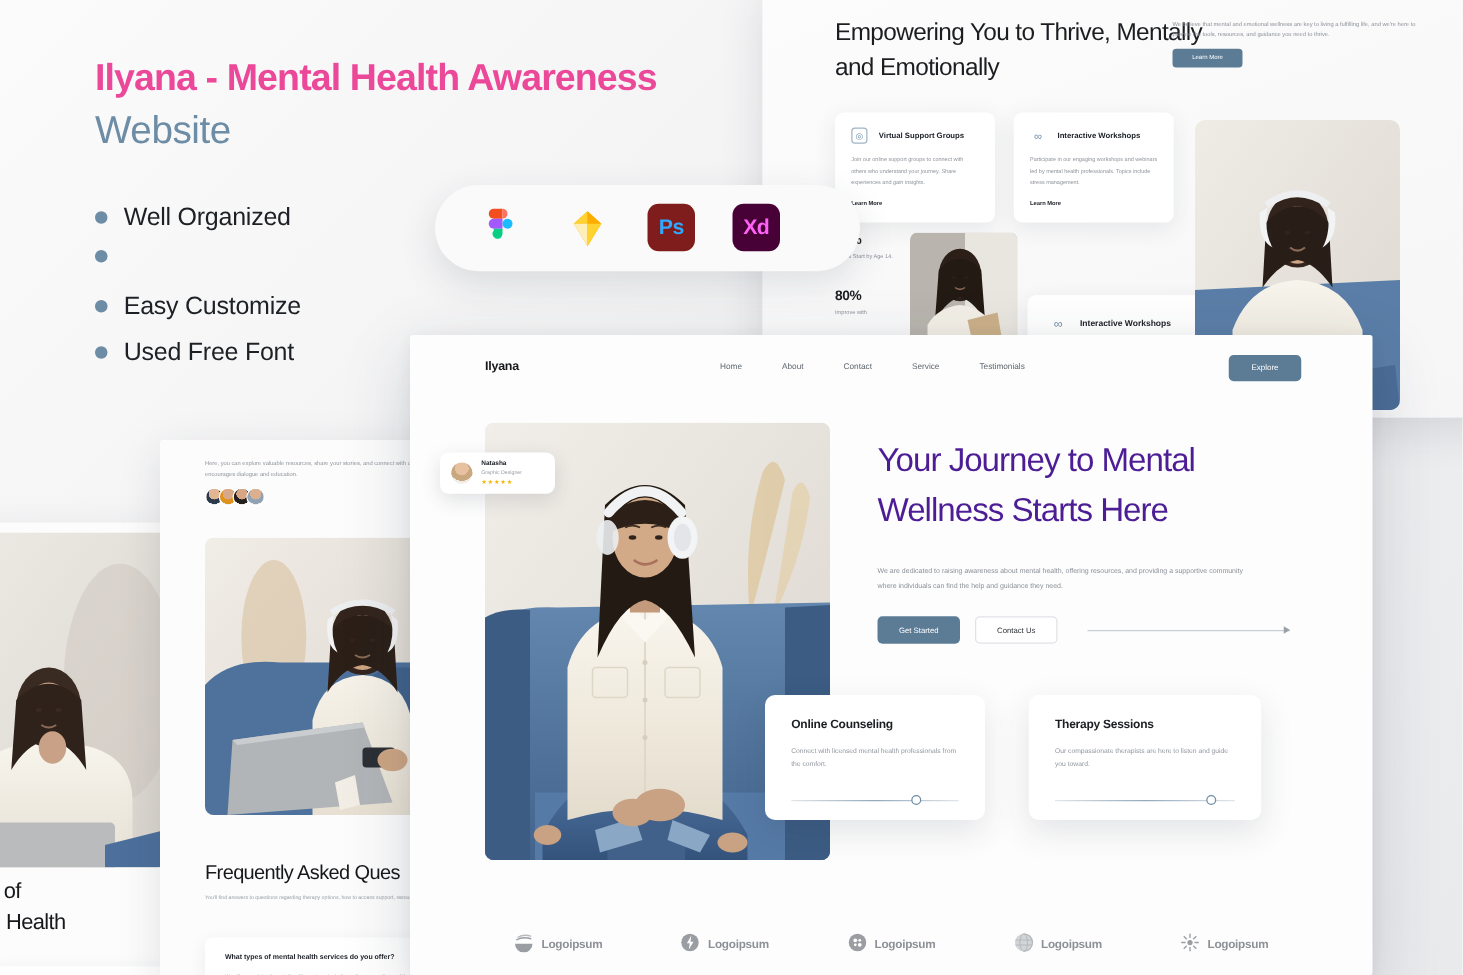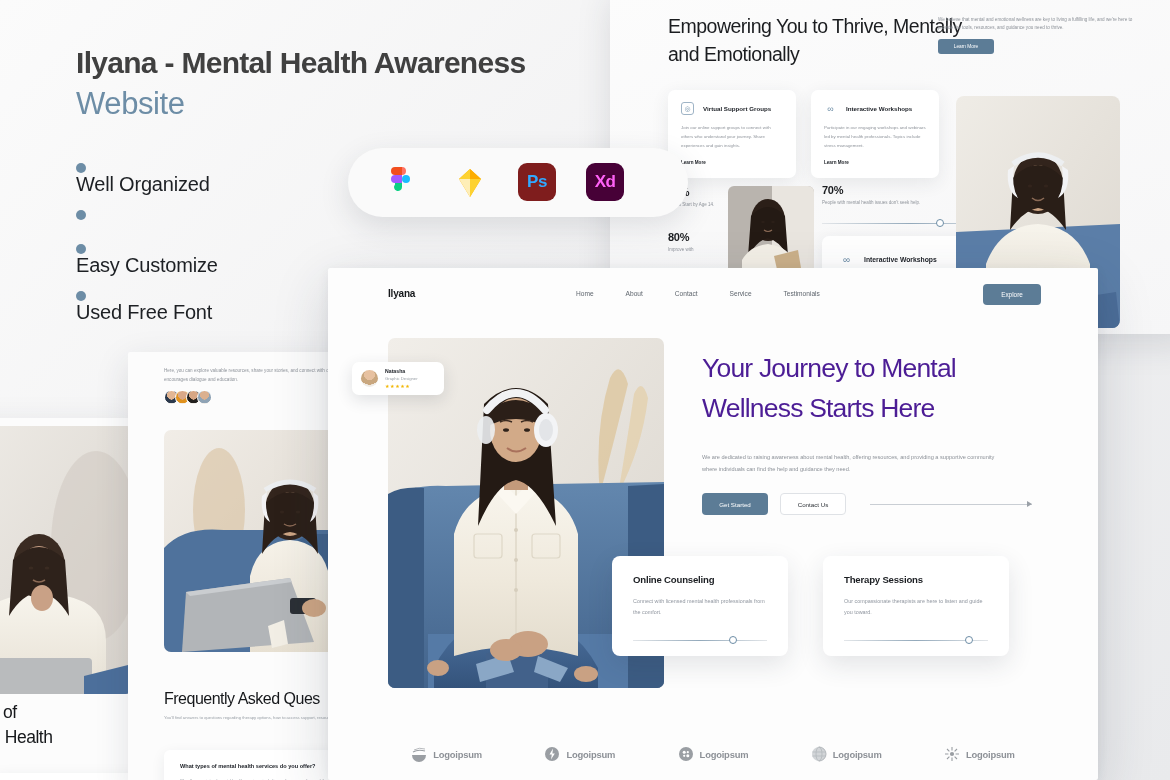--- a/index.html
+++ b/index.html
@@ -15,31 +15,31 @@
     position: absolute;
     background: #fdfdfd;
     overflow: hidden;
   }
   .shadow-lg { box-shadow: 0 18px 55px rgba(40,50,65,.18), 0 3px 12px rgba(40,50,65,.07); }
   .shadow-md { box-shadow: 0 10px 34px rgba(40,50,65,.13); }
 
   
   #promo { position: absolute; left: 76px; top: 45px; width: 520px; z-index: 40; }
   #promo .t1 {
-    font-size: 30px; font-weight: 700; color: #404040; letter-spacing: -.7px;
+    font-size: 30px; font-weight: 700; color: #ec4899; letter-spacing: -.7px;
     line-height: 1.18; white-space: nowrap;
   }
   #promo .t2 {
     font-size: 31px; font-weight: 400; color: #6d8da6; letter-spacing: -.4px;
     margin-top: 6px; line-height: 1.18;
   }
   #promo ul { list-style: none; margin-top: 40px; }
   #promo li {
     font-size: 20px; color: #1d2024; letter-spacing: -.2px;
-    display: flex; margin-bottom: 14px; flex-direction: column;
+    display: flex; align-items: center; margin-bottom: 14px;
   }
   #promo li:nth-child(2) { margin-bottom: 24px; }
   #promo li .dot {
     width: 10px; height: 10px; border-radius: 50%;
     background: #6d8da6; margin-right: 13px; flex: 0 0 auto;
   }
 
   
   #swpill {
     position: absolute; left: 348px; top: 148px; width: 340px; height: 69px;
@@ -358,28 +358,20 @@
       <ellipse cx="40" cy="37" rx="12" ry="15" fill="#cda584"></ellipse>
       <path d="M23 30 Q40 12 57 30 L60 70 Q50 54 40 52 Q30 54 20 70 Z" fill="#241a14"></path>
       <ellipse cx="35" cy="36" rx="1.8" ry="1.2" fill="#2b1f18"></ellipse>
       <ellipse cx="45" cy="36" rx="1.8" ry="1.2" fill="#2b1f18"></ellipse>
       <path d="M36 44 Q40 47 44 44" stroke="#8b6a55" stroke-width="1.2" fill="none"></path>
       <path d="M14 88 L14 74 Q22 60 40 58 Q58 60 66 74 L66 88 Z" fill="#f3efe6"></path>
       <path d="M46 70 L70 64 L74 88 L50 88 Z" fill="#cbb089"></path>
     </svg>
   </div>
 
-  <div style="position:absolute;left:212px;top:196px;width:186px">
-    <div class="statnum">70%</div>
-    <div class="statlbl" style="width:170px">People with mental health issues don't seek help.</div>
-    <div class="slider" style="margin-top:11px;width:178px">
-      <div class="track"></div>
-      <div class="knob" style="left:64%"></div>
-    </div>
-  </div>
 
   <div class="mini-card" style="left:212px;top:248px;width:184px;height:46px;display:flex;align-items:center;gap:11px;padding:0 18px">
     <div class="mc-ico" style="border:none;font-size:10px">∞</div>
     <div class="mc-title" style="font-size:6.8px">Interactive Workshops</div>
   </div>
 
   <div style="position:absolute;left:346px;top:108px;width:164px;height:232px;border-radius:8px;overflow:hidden">
     <svg width="164" height="232" viewBox="0 0 164 232" preserveAspectRatio="xMidYMid slice">
       <defs>
         <linearGradient id="wallT" x1="0" y1="0" x2="1" y2="1">

